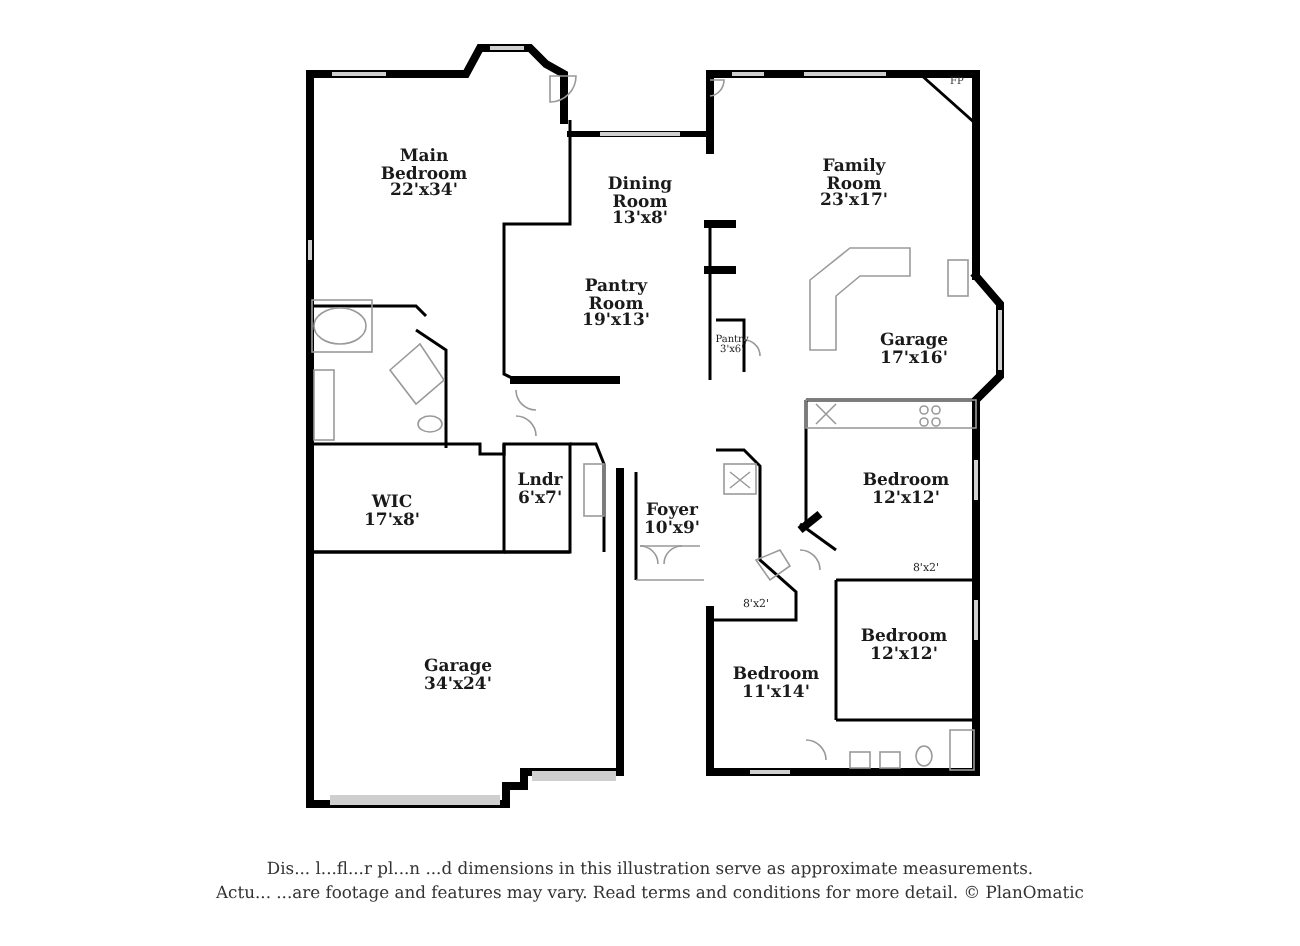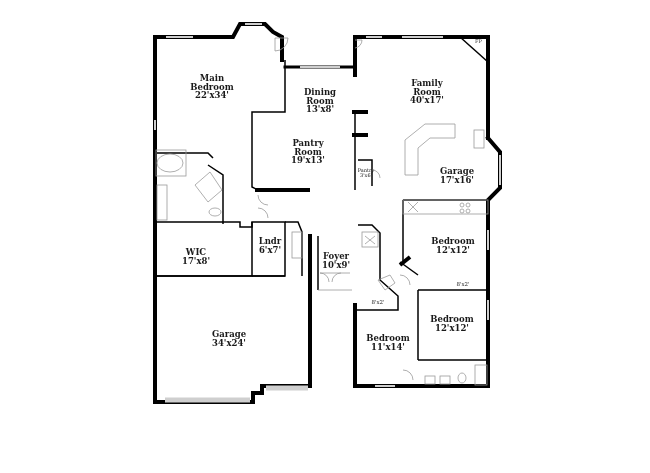--- a/index.html
+++ b/index.html
@@ -145,21 +145,21 @@
 
 <div class="room-label" style="left:320px;top:89px;margin-top:12px;">
   <span class="name">Dining</span>
   <span class="name">Room</span>
   <span class="dim">13'x8'</span>
 </div>
 
 <div class="room-label" style="left:427px;top:92px;">
   <span class="name">Family</span>
   <span class="name">Room</span>
-  <span class="dim">40'x17'</span>
+  <span class="dim">23'x17'</span>
 </div>
 
 <div class="room-label" style="left:308px;top:152px;">
   <span class="name">Pantry</span>
   <span class="name">Room</span>
   <span class="dim">19'x13'</span>
 </div>
 
 <div class="room-label small" style="left:366px;top:173px;">
   <span class="name">Pantry</span>
@@ -208,13 +208,15 @@
 
 <div class="room-label tiny" style="left:378px;top:303px;">
   <span class="dim">8'x2'</span>
 </div>
 
 <div class="room-label tiny" style="left:463px;top:285px;">
   <span class="dim">8'x2'</span>
 </div>
 
 <div class="disclaimer">
+  <div>Dis... l...fl...r pl...n ...d dimensions in this illustration serve as approximate measurements.</div>
+  <div>Actu... ...are footage and features may vary. Read terms and conditions for more detail. © PlanOmatic</div>
 </div>
 
 </body></html>

